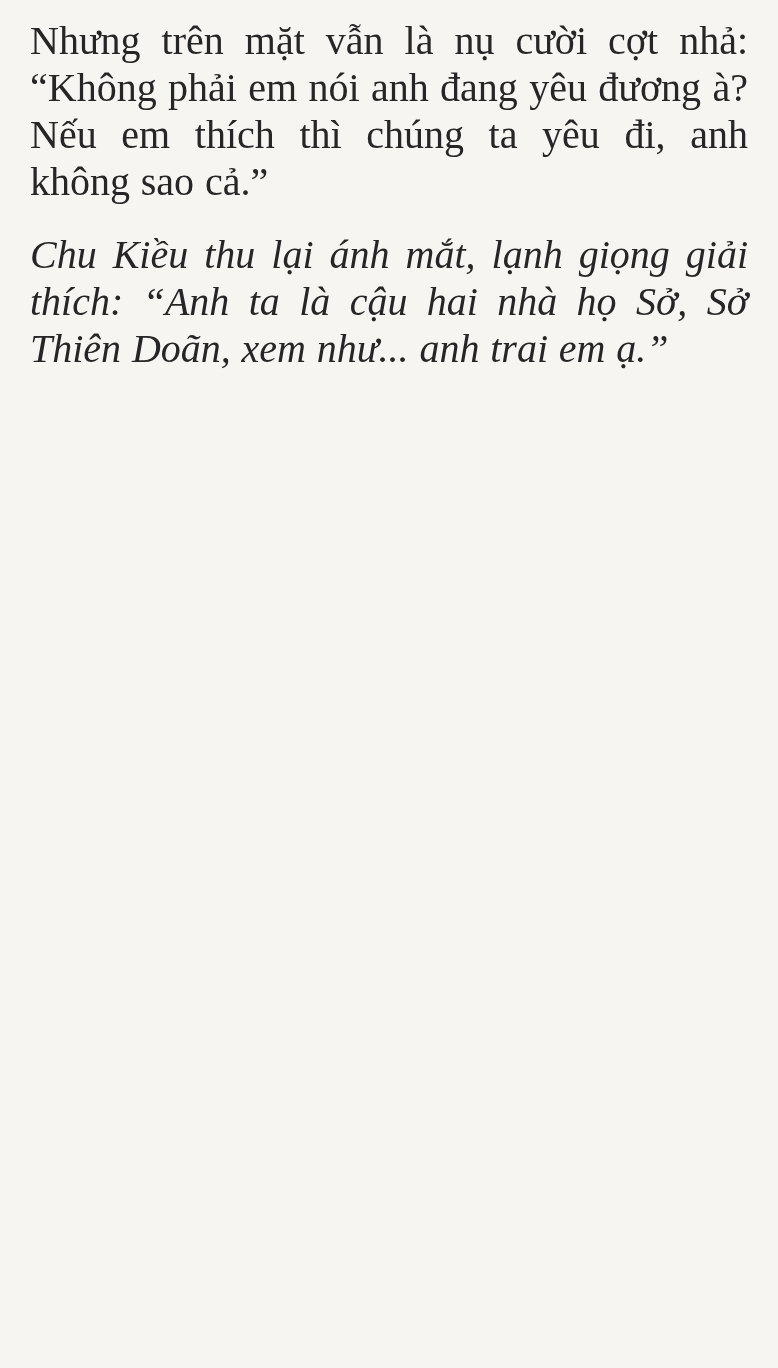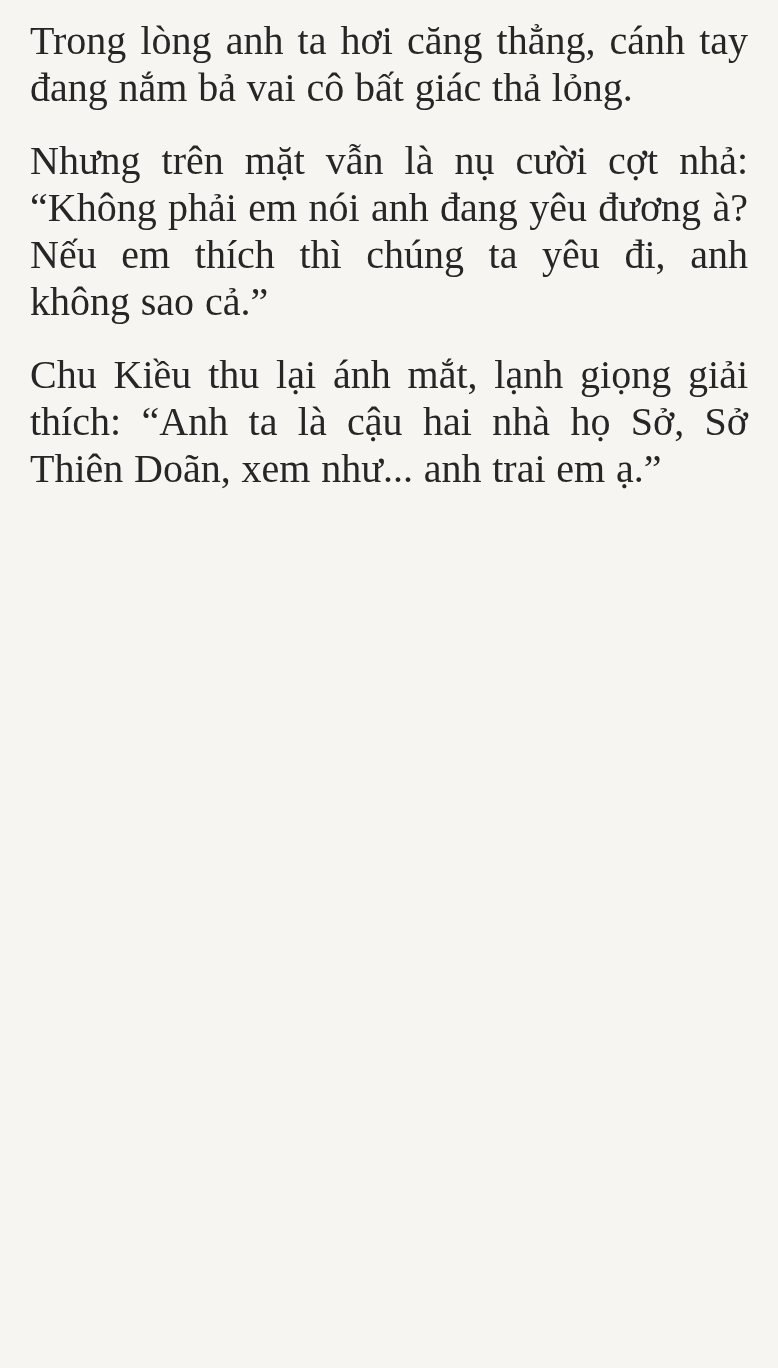--- a/index.html
+++ b/index.html
@@ -29,22 +29,22 @@
     overflow: hidden;
   }
   .paragraph {
     margin: 0 0 26px 0;
     text-align: justify;
     text-justify: inter-word;
     word-spacing: 0.02em;
   }
   .paragraph:last-child {
     margin-bottom: 0;
+    font-style: italic;
   }
 </style>
 </head>
 <body>
 
 <div class="reader-page">
-  <p class="paragraph">Trong lòng anh ta hơi căng thẳng, cánh tay đang nắm bả vai cô bất giác thả lỏng.</p>
   <p class="paragraph">Nhưng trên mặt vẫn là nụ cười cợt nhả: “Không phải em nói anh đang yêu đương à? Nếu em thích thì chúng ta yêu đi, anh không sao cả.”</p>
   <p class="paragraph">Chu Kiều thu lại ánh mắt, lạnh giọng giải thích: “Anh ta là cậu hai nhà họ Sở, Sở Thiên Doãn, xem như... anh trai em ạ.”</p>
 </div>
 
 </body></html>

